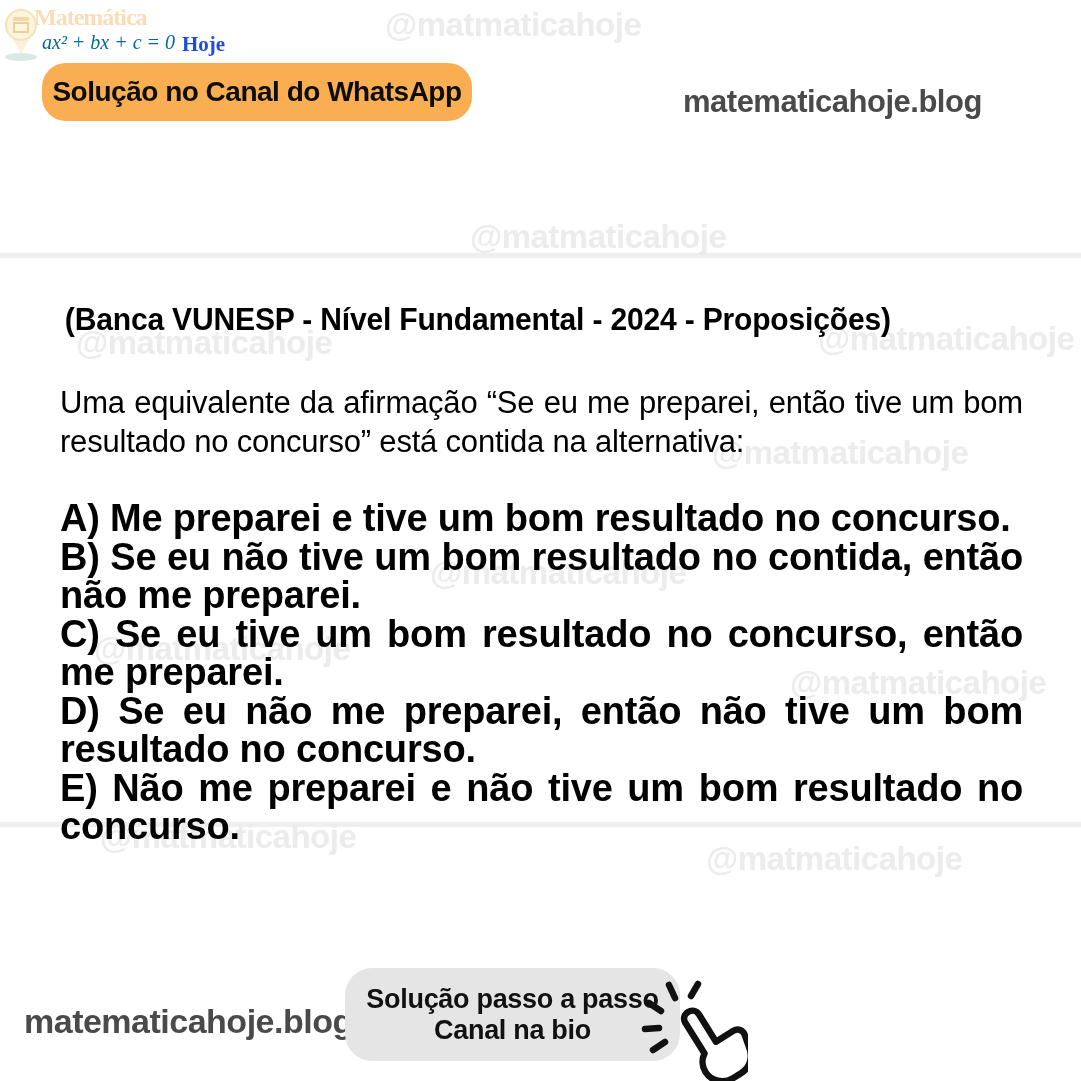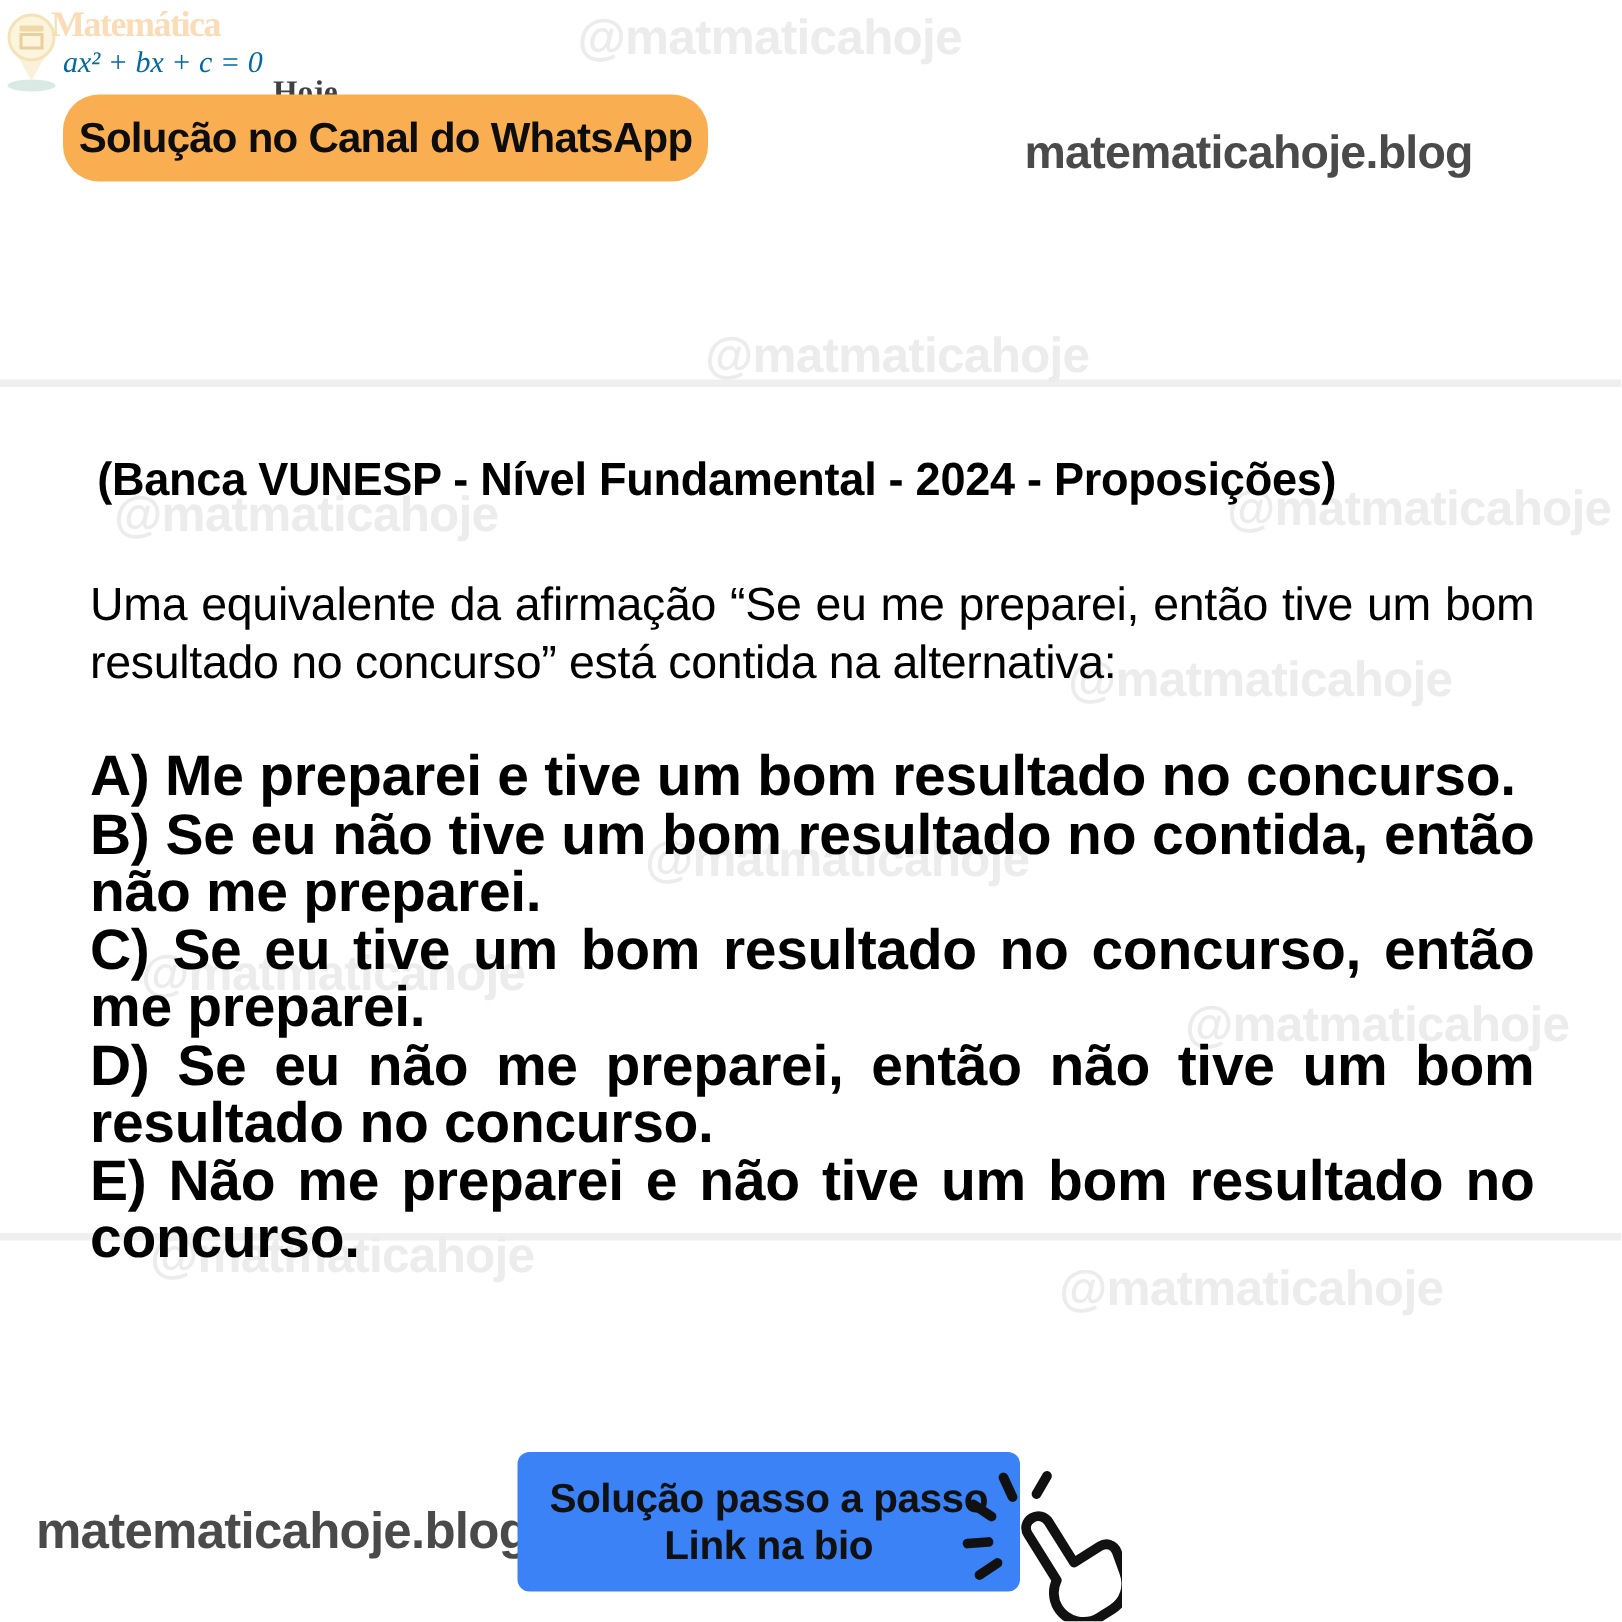--- a/index.html
+++ b/index.html
@@ -43,21 +43,21 @@
     font-size:24px; letter-spacing:-1px; color:#FBDCB6; white-space:nowrap;
   }
   .logo-formula {
     position:absolute; left:38px; top:27px;
     font-family:"Liberation Serif", serif; font-style:italic;
     font-size:20px; color:#0369a1; white-space:nowrap;
   }
   .logo-subtitle {
     position:absolute; left:178px; top:28px;
     font-family:"Liberation Serif", serif; font-weight:bold;
-    font-size:21px; color:#404040; white-space:nowrap;margin-top:17px;
+    font-size:21px; color:#1d4ed8; white-space:nowrap;
   }
 
   .whatsapp-btn {
     position:absolute; left:42px; top:63px; width:430px; height:58px;
     background:#F9AF51; border-radius:24px; z-index:2;
     display:flex; align-items:center; justify-content:center;
     font-weight:bold; font-size:28px; letter-spacing:-0.5px; color:#0D0D0D;
     cursor:pointer;
   }
 
@@ -92,21 +92,21 @@
   }
 
   
   .site-bottom {
     position:absolute; left:24px; top:1002px; z-index:2;
     font-weight:bold; font-size:34px; letter-spacing:-0.5px; color:#4A4A4A;
     white-space:nowrap;
   }
   .cta-btn {
     position:absolute; left:345px; top:968px; width:335px; height:93px;
-    background:#3b82f6; border-radius:8px; z-index:2;
+    background:#e5e5e5; border-radius:27px; z-index:2;
     display:flex; flex-direction:column; align-items:center; justify-content:center;
     cursor:pointer;
   }
   .cta-line {
     font-weight:bold; font-size:27px; letter-spacing:-0.3px; color:#111;
     line-height:31px;
   }
   .hand-icon { position:absolute; left:638px; top:972px; z-index:3; }
 </style>
 </head>
@@ -152,21 +152,21 @@
     <p>C) Se eu tive um bom resultado no concurso, então me preparei.</p>
     <p>D) Se eu não me preparei, então não tive um bom resultado no concurso.</p>
     <p>E) Não me preparei e não tive um bom resultado no concurso.</p>
   </div>
 </div>
 
 <div class="site-bottom">matematicahoje.blog</div>
 
 <div class="cta-btn">
   <span class="cta-line">Solução passo a passo</span>
-  <span class="cta-line">Link na bio</span>
+  <span class="cta-line">Canal na bio</span>
 </div>
 
 <svg class="hand-icon" width="110" height="109" viewBox="0 0 110 109">
 
   <g stroke="#111" stroke-width="6.5" stroke-linecap="round">
     <line x1="31" y1="13" x2="37" y2="26"></line>
     <line x1="11" y1="31" x2="23" y2="39"></line>
     <line x1="7" y1="57" x2="21" y2="56"></line>
     <line x1="60" y1="12" x2="53" y2="24"></line>
     <line x1="15" y1="78" x2="27" y2="70"></line>

